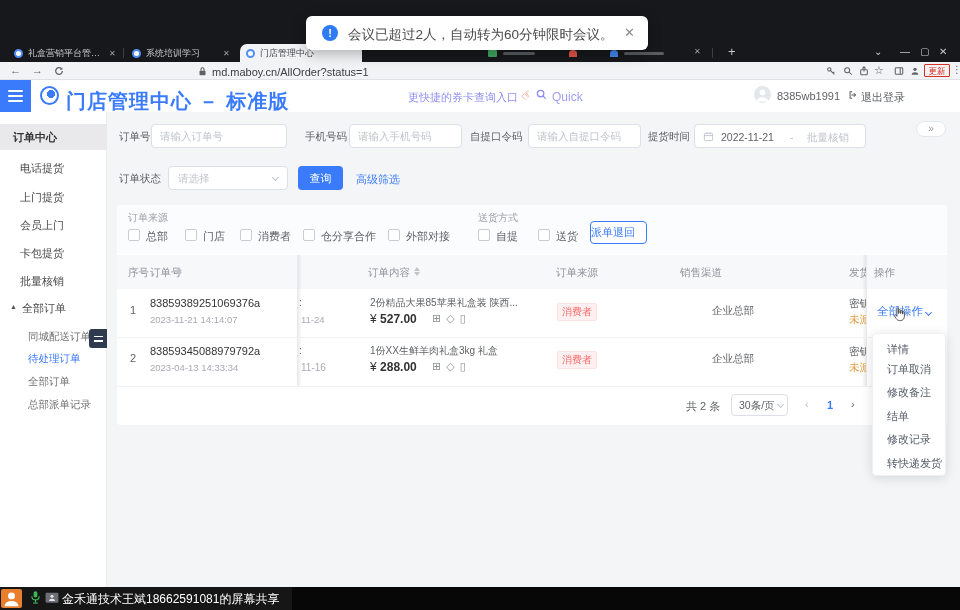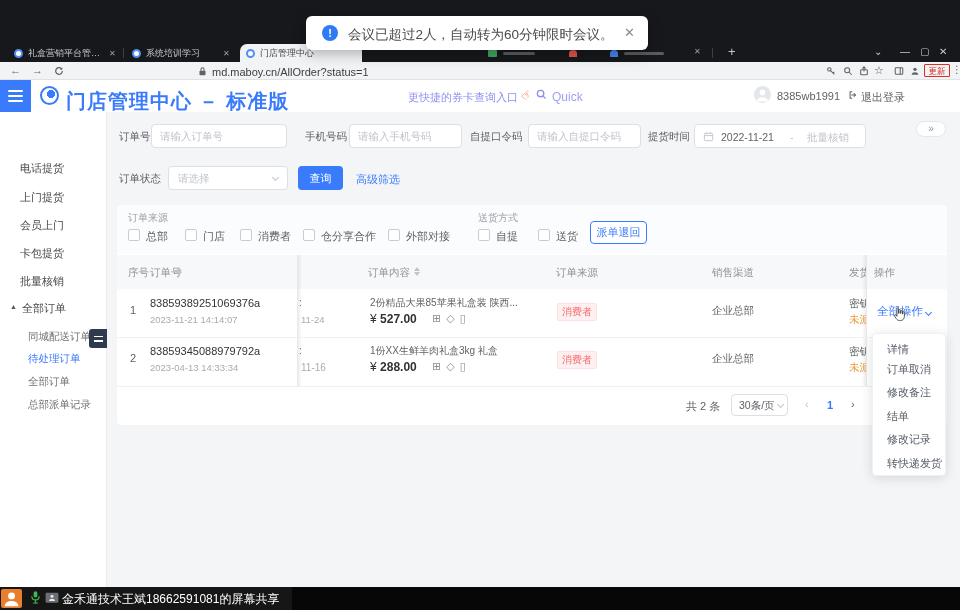--- a/index.html
+++ b/index.html
@@ -55,21 +55,21 @@
   .btn-primary { position:absolute; left:298px; top:166px; width:45px; height:24px; background:#3a7bfc; border-radius:4px; color:#fff; font-size:11px; text-align:center; line-height:24px; }
   .link-blue { position:absolute; font-size:11px; color:#3a7bfc; }
   .collapse { position:absolute; left:916px; top:121px; width:30px; height:16px; background:#fff; border:1px solid #e4e7ed; border-radius:8px; text-align:center; line-height:14px; font-size:10px; color:#909399; }
 
   
   .card { position:absolute; left:117px; top:205px; width:830px; height:220px; background:#fff; border-radius:4px; }
   .band { position:absolute; left:117px; top:205px; width:830px; height:48px; background:#fbfcfd; border-radius:4px 4px 0 0; }
   .slabel { position:absolute; font-size:10px; color:#9aa0a8; }
   .cb { position:absolute; width:12px; height:12px; border:1px solid #c8ccd4; border-radius:2px; background:#fff; }
   .cbl { position:absolute; font-size:11px; color:#606266; white-space:nowrap; }
-  .btn-outline { position:absolute; left:590px; top:221px; width:57px; height:23px; border:1px solid #3a7bfc; border-radius:4px; color:#3a7bfc; font-size:11px; text-align:center; line-height:21px; background:#fff; }
+  .btn-outline { position:absolute; left:590px; top:221px; width:57px; height:23px; border:1px solid #3a7bfc; border-radius:4px; color:#3a7bfc; font-size:11px; text-align:left; line-height:21px; background:#fff; }
   .thead { position:absolute; left:117px; top:255px; width:830px; height:34px; background:#f7f8fa; }
   .th { position:absolute; top:266px; font-size:10.5px; color:#909399; white-space:nowrap; }
   .sort { position:absolute; top:267px; display:flex; flex-direction:column; gap:1px; }
   .sort i { width:0; height:0; border-left:3px solid transparent; border-right:3px solid transparent; }
   .sort .up { border-bottom:4px solid #c0c4cc; }
   .sort .dn { border-top:4px solid #c0c4cc; }
   .row-line { position:absolute; left:117px; width:830px; height:1px; background:#f0f1f3; }
   .ono { position:absolute; left:150px; font-size:11px; color:#333; white-space:nowrap; }
   .odate { position:absolute; left:150px; font-size:9.5px; color:#a8abb2; white-space:nowrap; }
   .clipcol { position:absolute; overflow:hidden; white-space:nowrap; }
@@ -204,20 +204,21 @@
   </div>
   <span class="uname">8385wb1991</span>
   <svg class="abs" style="left:848px; top:90px;" width="10" height="10" viewBox="0 0 24 24">
       <path d="M10 4H5v16h5" fill="none" stroke="#606266" stroke-width="2.5"></path>
       <path d="M14 8l4 4-4 4" fill="none" stroke="#606266" stroke-width="2.5"></path>
       <line x1="8" y1="12" x2="18" y2="12" stroke="#606266" stroke-width="2.5"></line>
     </svg>
   <span class="logout">退出登录</span>
 
   <div class="sidebar"></div>
+  <div class="side-section">订单中心</div>
   <span class="side-item" style="top:161px;">电话提货</span>
   <span class="side-item" style="top:190px;">上门提货</span>
   <span class="side-item" style="top:218px;">会员上门</span>
   <span class="side-item" style="top:246px;">卡包提货</span>
   <span class="side-item" style="top:274px;">批量核销</span>
   <span class="grp-arrow">▲</span>
   <span class="side-item" style="left:22px; top:301px;">全部订单</span>
   <span class="side-child" style="top:330px;">同城配送订单</span>
   <span class="side-child active" style="top:352px;">待处理订单</span>
   <span class="side-child" style="top:375px;">全部订单</span>
@@ -281,21 +282,21 @@
   <span class="sort" style="left:176px;">
       <i class="up"></i>
       <i class="dn"></i>
     </span>
   <span class="th" style="left:368px;">订单内容</span>
   <span class="sort" style="left:414px;">
       <i class="up"></i>
       <i class="dn"></i>
     </span>
   <span class="th" style="left:556px;">订单来源</span>
-  <span class="th" style="left:712px;">销售渠道</span>
+  <span class="th" style="left:680px;">销售渠道</span>
   <span class="clipcol th" style="left:849px; width:17px;">发货</span>
   <span class="th" style="left:874px;">操作</span>
 
   <div class="vline" style="left:297px; top:255px; height:131px;"></div>
   <div class="shadowR" style="left:298px; top:255px; height:131px;"></div>
   <div class="vline" style="left:866px; top:255px; height:131px;"></div>
   <div class="shadowL" style="left:862px; top:255px; height:131px;"></div>
 
   <div>
     <span class="abs" style="left:130px; top:304px; font-size:11px; color:#606266;">1</span>

